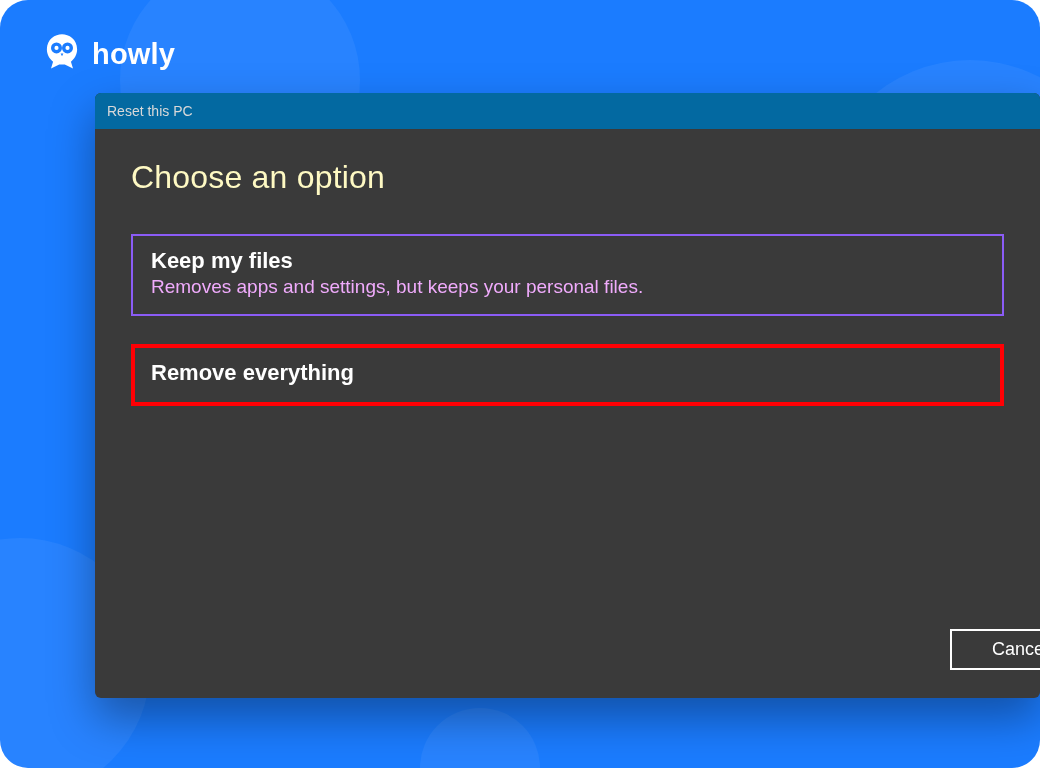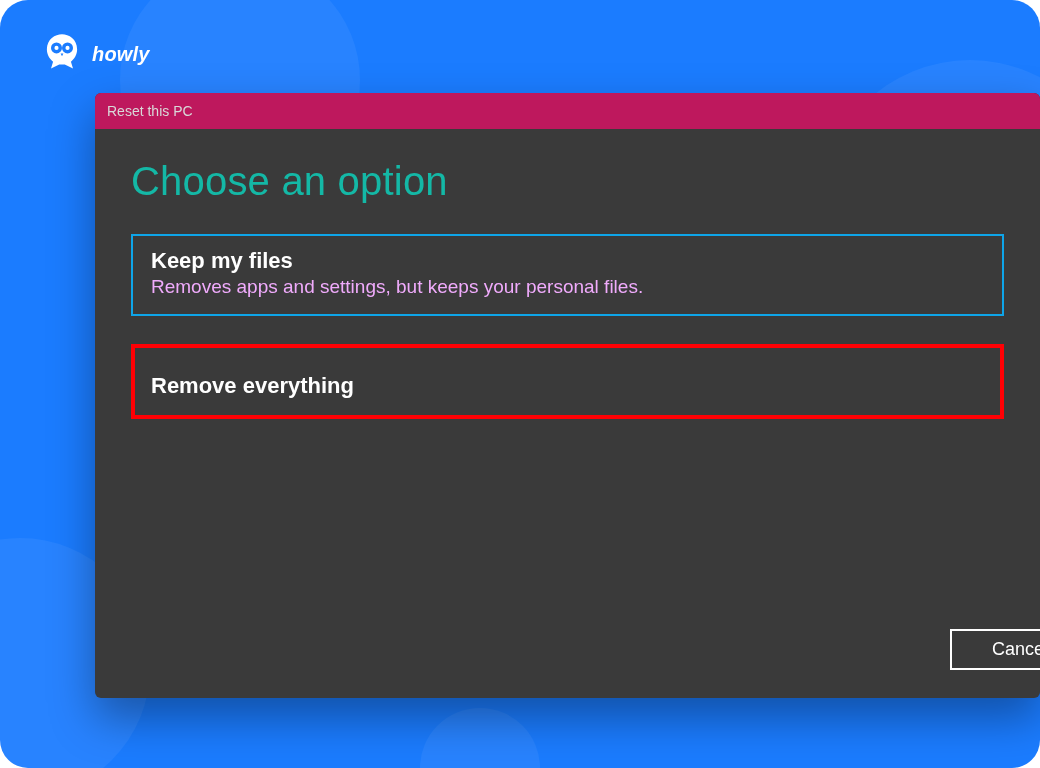--- a/index.html
+++ b/index.html
@@ -30,70 +30,69 @@
       position: absolute;
       left: 40px;
       top: 30px;
       display: flex;
       align-items: center;
       gap: 8px;
       color: #fff;
     }
     .logo svg { width: 44px; height: 44px; }
     .logo-text {
-      font-size: 20px;
+      font-size: 29px;
       font-weight: 700;
       letter-spacing: .2px;
-      font-style: italic;
     }
 
     .dialog {
       position: absolute;
       left: 95px;
       top: 93px;
       width: 945px;
       height: 605px;
       background: #3a3a3a;
       border-radius: 6px;
       box-shadow: 0 20px 45px rgba(0,0,0,0.35);
       overflow: hidden;
       color: #eee;
     }
     .titlebar {
       height: 36px;
-      background: #be185d;
+      background: #0369a1;
       display: flex;
       align-items: center;
       padding: 0 12px;
       font-size: 14px;
       color: #d9d9d9;
     }
     .content {
       padding: 30px 36px 0 36px;
       height: calc(100% - 36px);
       position: relative;
     }
     h1.heading {
       font-weight: 300;
-      font-size: 40px;
-      color: #14b8a6;
+      font-size: 32px;
+      color: #fef9c3;
       letter-spacing: .2px;
-      margin-bottom: 30px;
+      margin-bottom: 38px;
     }
 
     .option {
-      border: 2px solid #0ea5e9;
+      border: 2px solid #8b5cf6;
       padding: 12px 18px 16px 18px;
       margin-bottom: 28px;
       width: 100%;
       cursor: pointer;
     }
     .option.highlight {
       border: 4px solid #ff0004;
-      padding: 25px 16px 14px 16px;
+      padding: 12px 16px 14px 16px;
     }
     .opt-title {
       font-size: 22px;
       font-weight: 600;
       color: #fff;
       margin-bottom: 2px;
     }
     .opt-desc {
       font-size: 19px;
       font-weight: 400;

